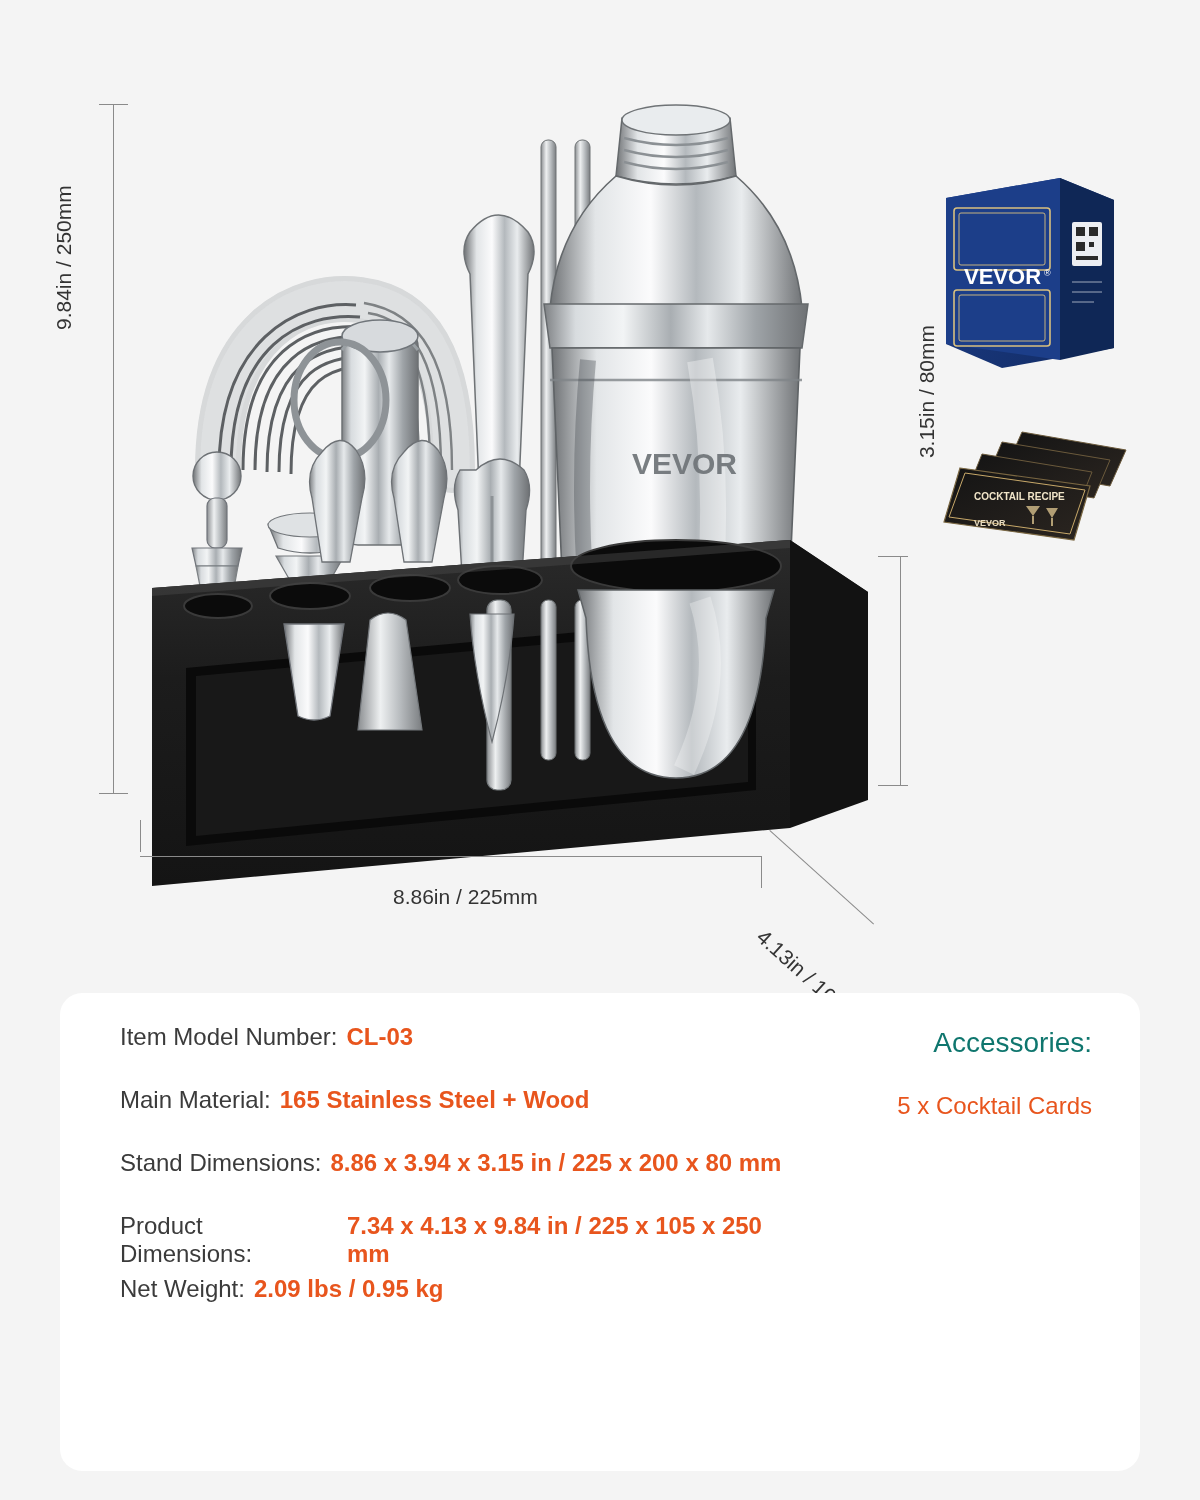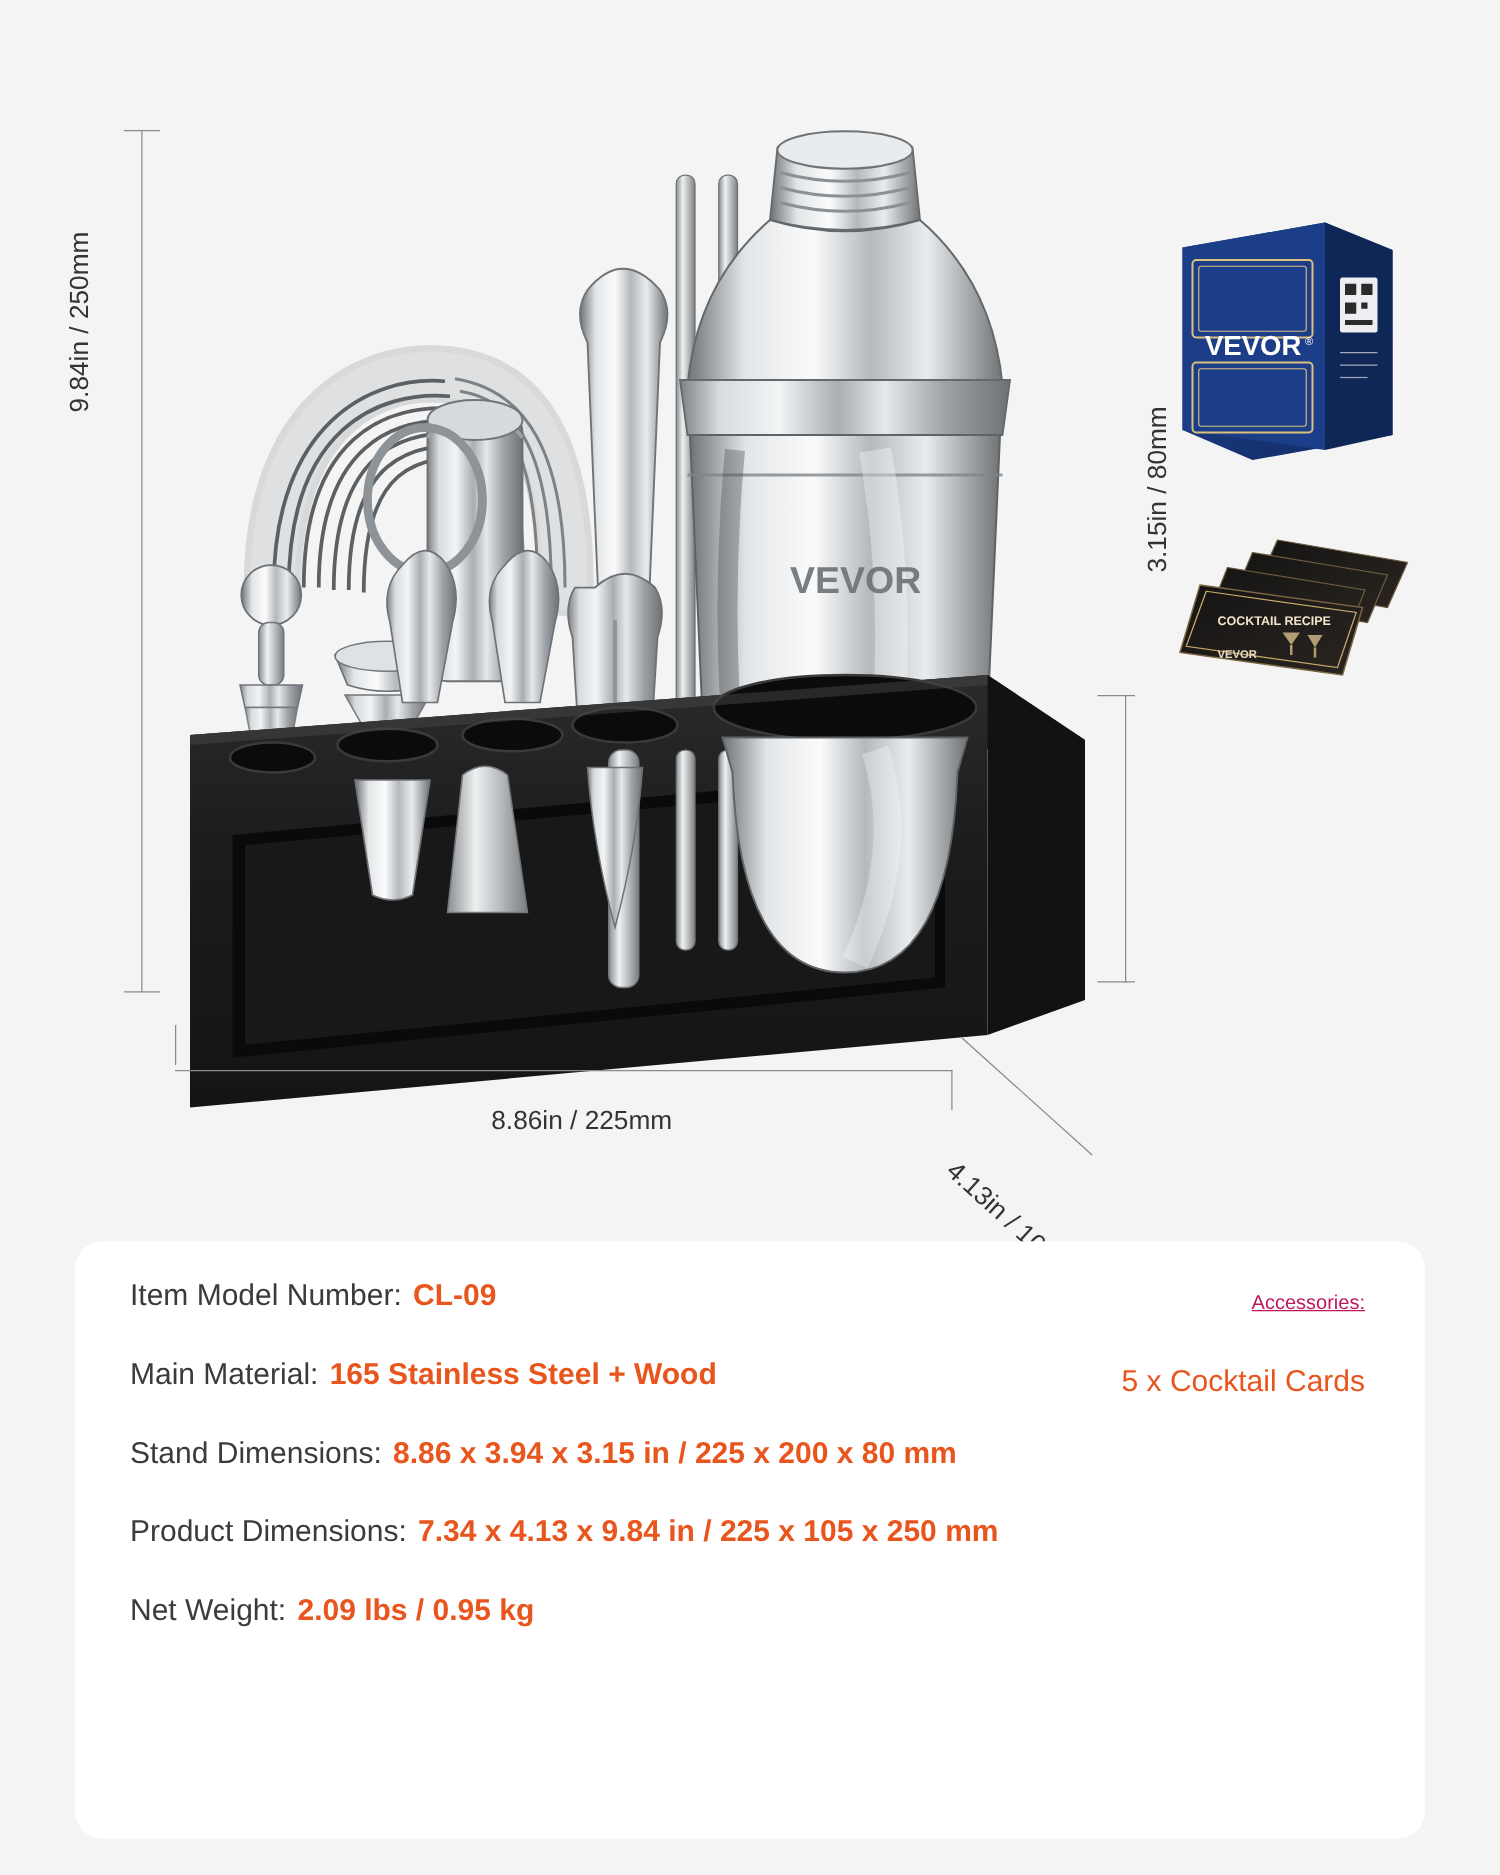--- a/index.html
+++ b/index.html
@@ -96,35 +96,35 @@
   .spec-list {
     position: absolute;
     left: 44px; top: 30px;
     width: 700px;
   }
   .spec-row {
     display: flex;
     align-items: baseline;
     height: 63px;
     font-size: 24px;
+    margin-left: 16px;
   }
   .spec-label { color: #3b3b3b; margin-right: 9px; }
   .spec-value { color: #e8551d; font-weight: bold; }
 
   .accessories-block {
     position: absolute;
     right: 48px; top: 30px;
     text-align: right;
   }
   .accessories-title {
-    font-size: 16px;
-    color: #be185d;
+    font-size: 28px;
+    color: #0f766e;
     height: 63px;
     line-height: 40px;
-    text-decoration: underline;
   }
   .accessories-item {
     font-size: 24px;
     color: #e8551d;
     font-weight: normal;
     line-height: 40px;
   }
 </style>
 </head>
 <body>
@@ -364,21 +364,21 @@
       </g>
     </g>
   </svg>
 </div>
 
 <div class="spec-panel">
   <div class="spec-list">
 
     <div class="spec-row">
       <span class="spec-label">Item Model Number:</span>
-      <span class="spec-value">CL-09</span>
+      <span class="spec-value">CL-03</span>
     </div>
 
 
 
     <div class="spec-row">
       <span class="spec-label">Main Material:</span>
       <span class="spec-value">165 Stainless Steel + Wood</span>
     </div>
 
     <div class="spec-row">

